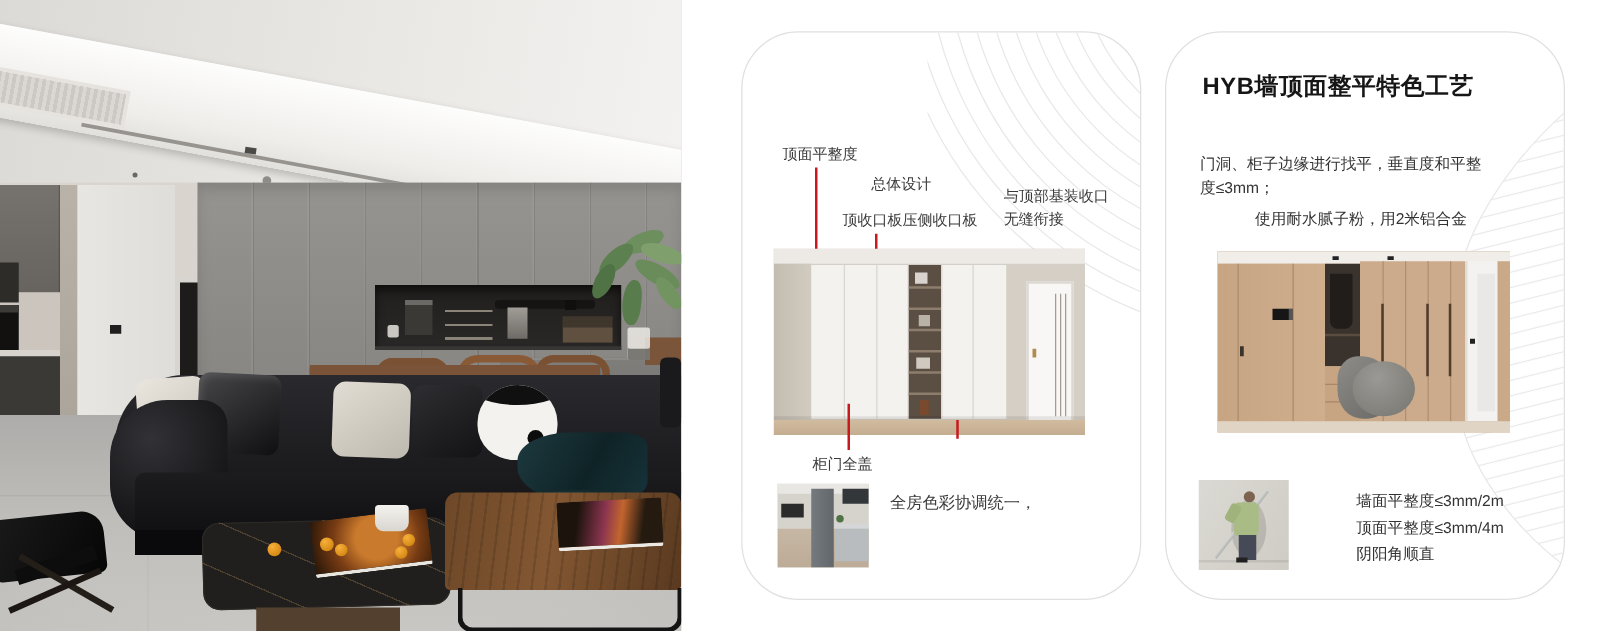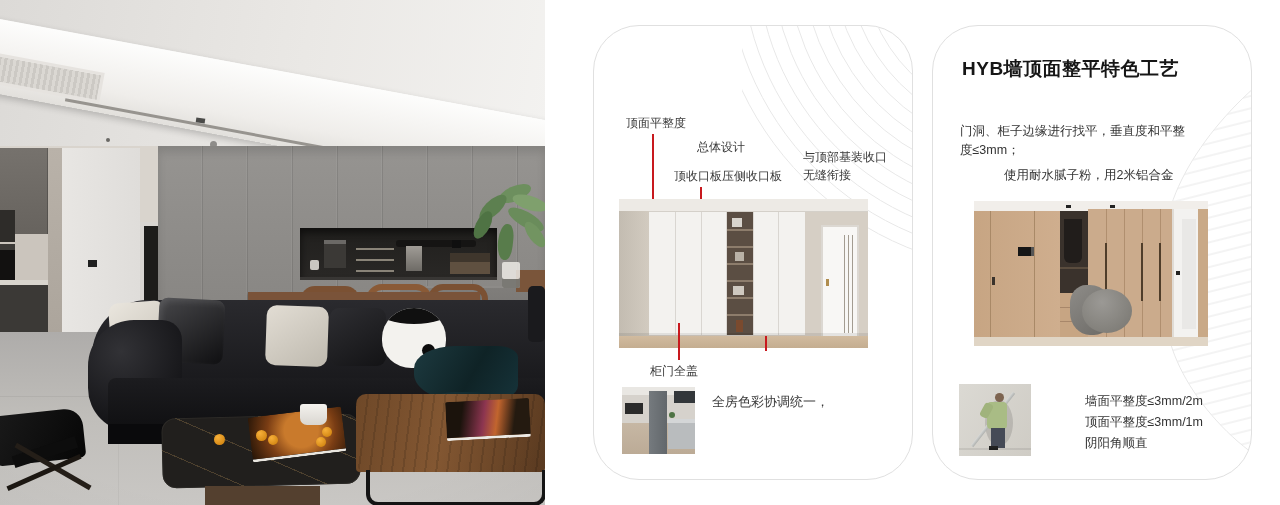--- a/index.html
+++ b/index.html
@@ -276,17 +276,17 @@
       <div style="left:0;top:34px;width:68px;height:3px;background:linear-gradient(#d6d8d6,#aeb0ae);transform:rotate(-52deg);"></div>
       <div style="left:36px;top:9px;width:9px;height:9px;border-radius:50%;background:#7d6450;"></div>
       <div style="left:28px;top:18px;width:20px;height:27px;background:#a9bc85;border-radius:4px;"></div>
       <div style="left:23px;top:19px;width:9px;height:15px;background:#a0b37c;transform:rotate(28deg);border-radius:3px;"></div>
       <div style="left:32px;top:44px;width:14px;height:20px;background:#454a56;"></div>
       <div style="left:30px;top:62px;width:9px;height:4px;background:#222;"></div>
       <div style="left:0;top:64px;width:72px;height:2px;background:rgba(0,0,0,.08);"></div>
     </div>
     <div class="specs" style="left:114px;top:365px;margin-left:38px;">
       <div>墙面平整度≤3mm/2m</div>
-      <div>顶面平整度≤3mm/1m</div>
+      <div>顶面平整度≤3mm/4m</div>
       <div>阴阳角顺直</div>
     </div>
   </section>
 </div>
 
 </body></html>

